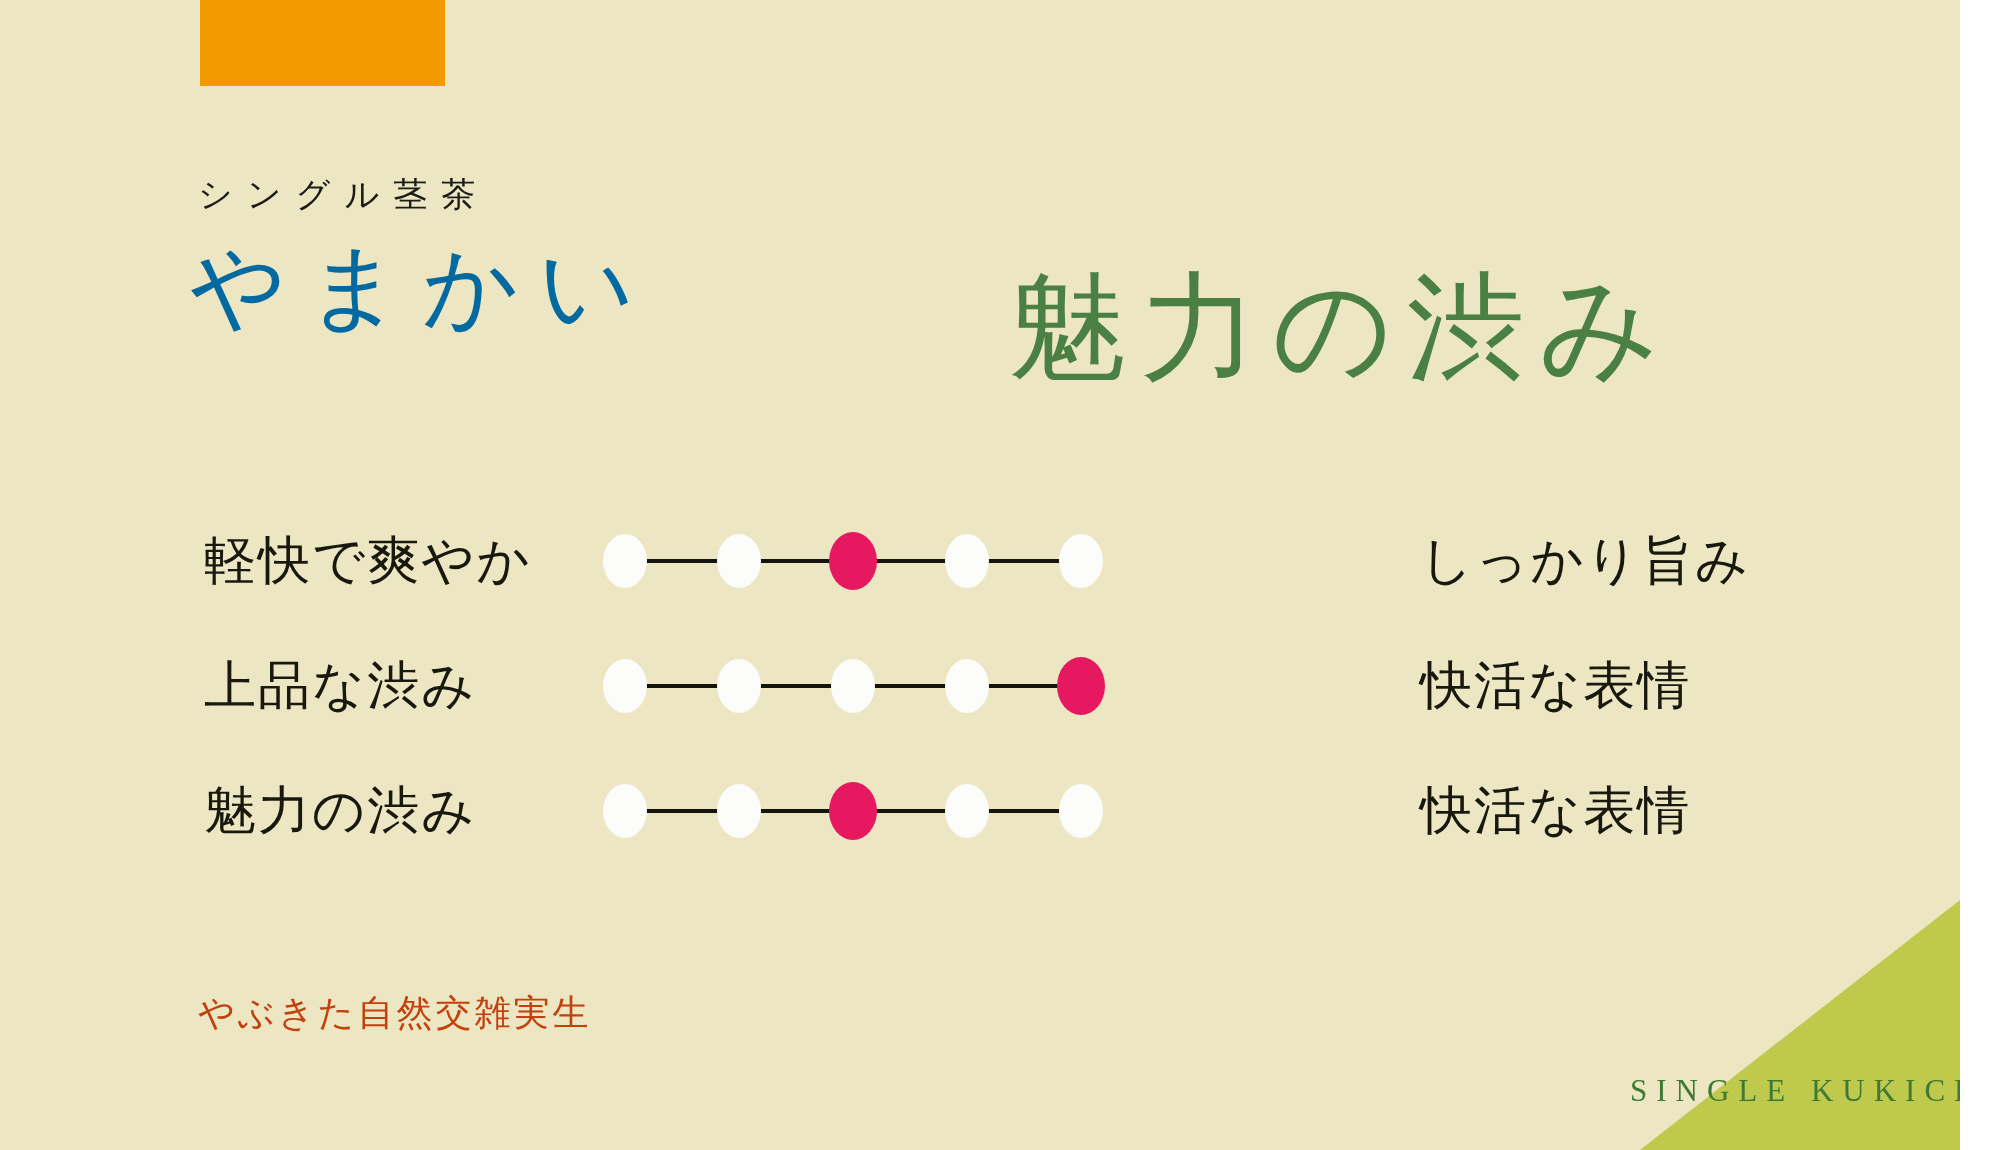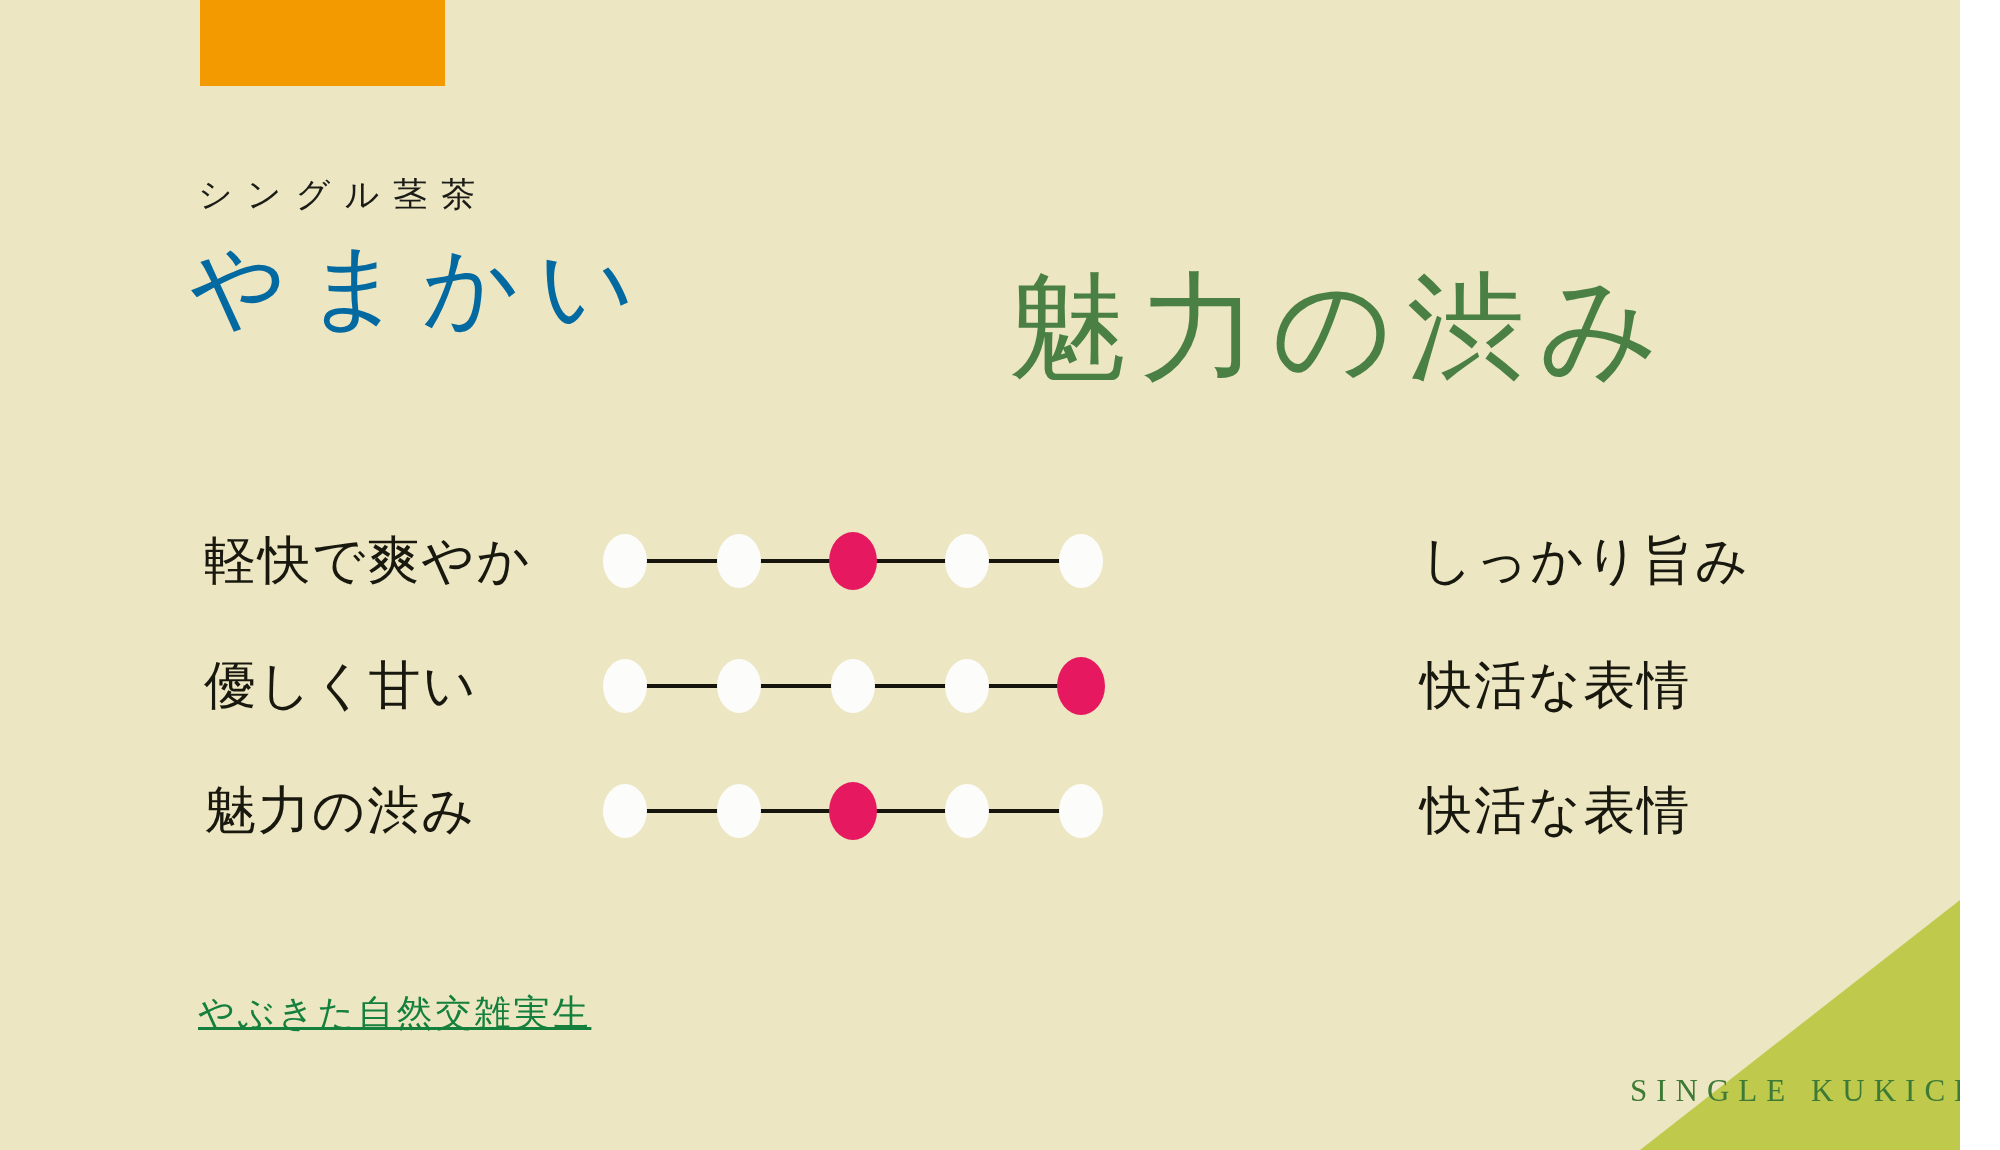--- a/index.html
+++ b/index.html
@@ -132,24 +132,23 @@
     margin-left:-24px;
   }
 
   
   .footnote{
     position:absolute;
     left:198px;
     top:995px;
     font-size:36px;
     letter-spacing:3px;
-    color:#15803d;
-    line-height:1;
-    white-space:nowrap;
-    text-decoration:underline;
+    color:#c2410c;
+    line-height:1;
+    white-space:nowrap;
   }
 
   
   .brandmark{
     position:absolute;
     left:1630px;
     top:1075px;
     font-size:31px;
     letter-spacing:9px;
     color:#3D7A35;
@@ -178,21 +177,21 @@
         <div class="scale-dot" style="left:22px"></div>
         <div class="scale-dot" style="left:136px"></div>
         <div class="scale-dot active" style="left:250px"></div>
         <div class="scale-dot" style="left:364px"></div>
         <div class="scale-dot" style="left:478px"></div>
       </div>
       <div class="scale-label right">しっかり旨み</div>
     </div>
 
     <div class="scale-row">
-      <div class="scale-label left">優しく甘い</div>
+      <div class="scale-label left">上品な渋み</div>
       <div class="scale-track">
         <div class="scale-line"></div>
         <div class="scale-dot" style="left:22px"></div>
         <div class="scale-dot" style="left:136px"></div>
         <div class="scale-dot" style="left:250px"></div>
         <div class="scale-dot" style="left:364px"></div>
         <div class="scale-dot active" style="left:478px"></div>
       </div>
       <div class="scale-label right">快活な表情</div>
     </div>

